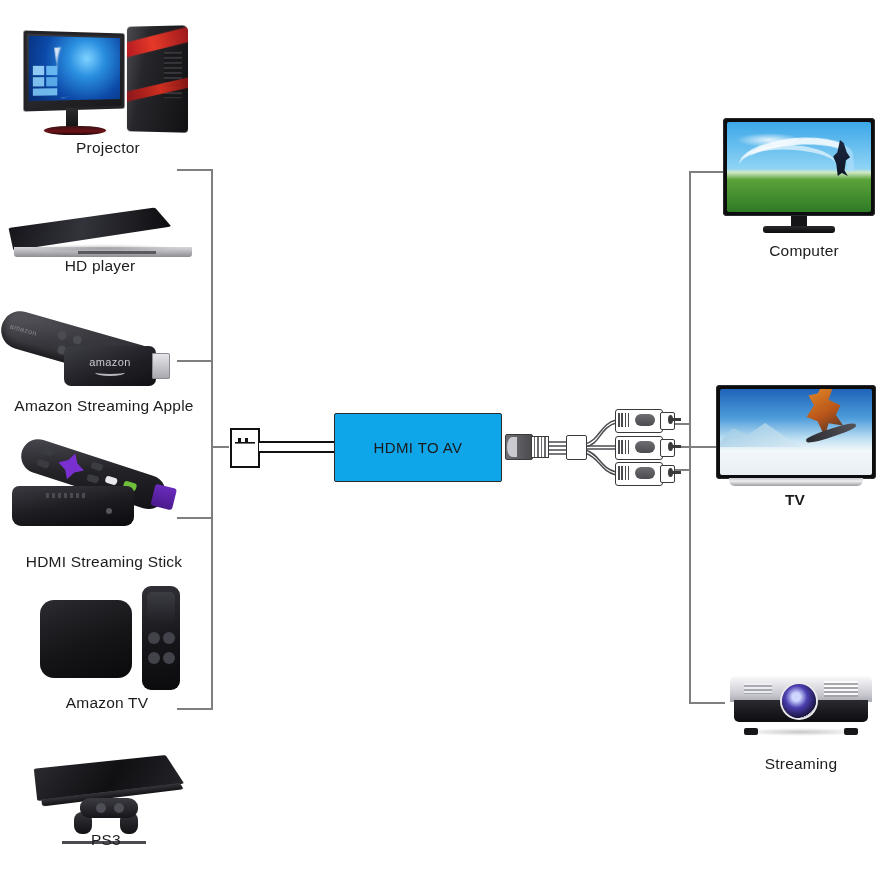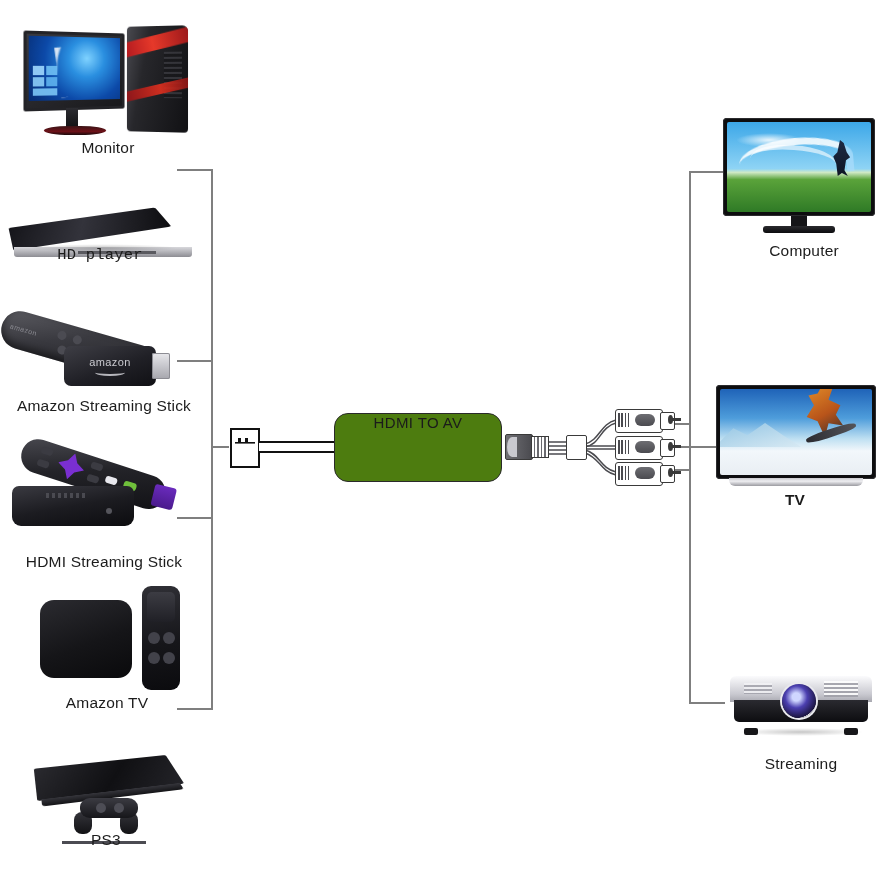--- a/index.html
+++ b/index.html
@@ -218,22 +218,22 @@
     position:absolute;left:3px;right:3px;top:8px;height:7px;
     background:
       linear-gradient(#111,#111) 0 4px/100% 1.6px no-repeat,
       linear-gradient(#111,#111) 3px 0/3px 5px no-repeat,
       linear-gradient(#111,#111) 10px 0/3px 5px no-repeat;
   }
   .hdmi-cable{position:absolute;background:#fff;border-top:2.2px solid #111;border-bottom:2.2px solid #111;}
 
   .conv-box{
     position:absolute;box-sizing:border-box;
-    border:1.6px solid #2a2a2a;border-radius:14px;background:#4d7c0f;
-    display:flex;align-items:flex-start;justify-content:center;
+    border:1.6px solid #2a2a2a;border-radius:2px;background:#0ea5e9;
+    display:flex;align-items:center;justify-content:center;
   }
   .conv-label{font-size:15px;color:#1b1b1b;letter-spacing:.4px;}
 
   .av-head{position:absolute;}
   .av-head .body{position:absolute;inset:0;border:1.4px solid #3a3a3a;border-radius:2px;
     background:linear-gradient(90deg,#6f6f74,#4a4a4f);}
   .av-head .notch{position:absolute;left:2px;top:3px;width:10px;bottom:3px;border-radius:50% 0 0 50%;background:#c9c9cf;}
   .av-head .ribs{position:absolute;right:-16px;top:2px;width:16px;bottom:2px;border:1.3px solid #3a3a3a;
     background:repeating-linear-gradient(90deg,#fff 0 2px,#6b6b70 2px 3.4px);}
 
@@ -301,48 +301,48 @@
       <div class="pc-screen">
           <div class="pc-tiles"></div>
         </div>
     </div>
     <div class="pc-neck"></div>
     <div class="pc-base"></div>
     <div class="pc-tower">
         <div class="pc-vent"></div>
       </div>
   </div>
-  <div class="label" style="left:28px;top:140px;width:160px;">Monitor</div>
+  <div class="label" style="left:28px;top:140px;width:160px;">Projector</div>
 
   <div class="node art" style="left:14px;top:186px;width:178px;height:62px;">
     <div class="hdp">
       <div class="hdp-top"></div>
     </div>
     <div class="hdp-front"></div>
     <div class="hdp-slot"></div>
     <div class="shadow-soft"></div>
   </div>
-  <div class="label" style="left:20px;top:248px;width:160px;font-family:Liberation Mono, monospace;">HD player</div>
+  <div class="label" style="left:20px;top:258px;width:160px;">HD player</div>
 
   <div class="node art" style="left:2px;top:300px;width:186px;height:92px;">
     <div class="az-remote">
       <div class="az-ring"></div>
       <div class="az-btn" style="left:56px;top:8px;"></div>
       <div class="az-btn" style="left:72px;top:8px;"></div>
       <div class="az-btn" style="left:60px;top:22px;"></div>
       <div class="az-btn" style="left:78px;top:22px;"></div>
       <div class="az-btn" style="left:96px;top:22px;"></div>
       <div class="az-word">amazon</div>
     </div>
     <div class="az-stick">
       <div class="az-stick-logo">amazon</div>
       <div class="az-hdmi"></div>
     </div>
   </div>
-  <div class="label" style="left:4px;top:398px;width:200px;">Amazon Streaming Stick</div>
+  <div class="label" style="left:4px;top:398px;width:200px;">Amazon Streaming Apple</div>
 
   <div class="node art" style="left:4px;top:434px;width:186px;height:104px;">
     <div class="rk-remote">
       <div class="rk-pad"></div>
       <div class="rk-key" style="left:18px;top:6px;"></div>
       <div class="rk-key" style="left:18px;top:19px;"></div>
       <div class="rk-key" style="left:70px;top:5px;"></div>
       <div class="rk-key" style="left:70px;top:18px;"></div>
       <div class="rk-key" style="left:88px;top:14px;background:#e8e8ee;"></div>
       <div class="rk-green"></div>

